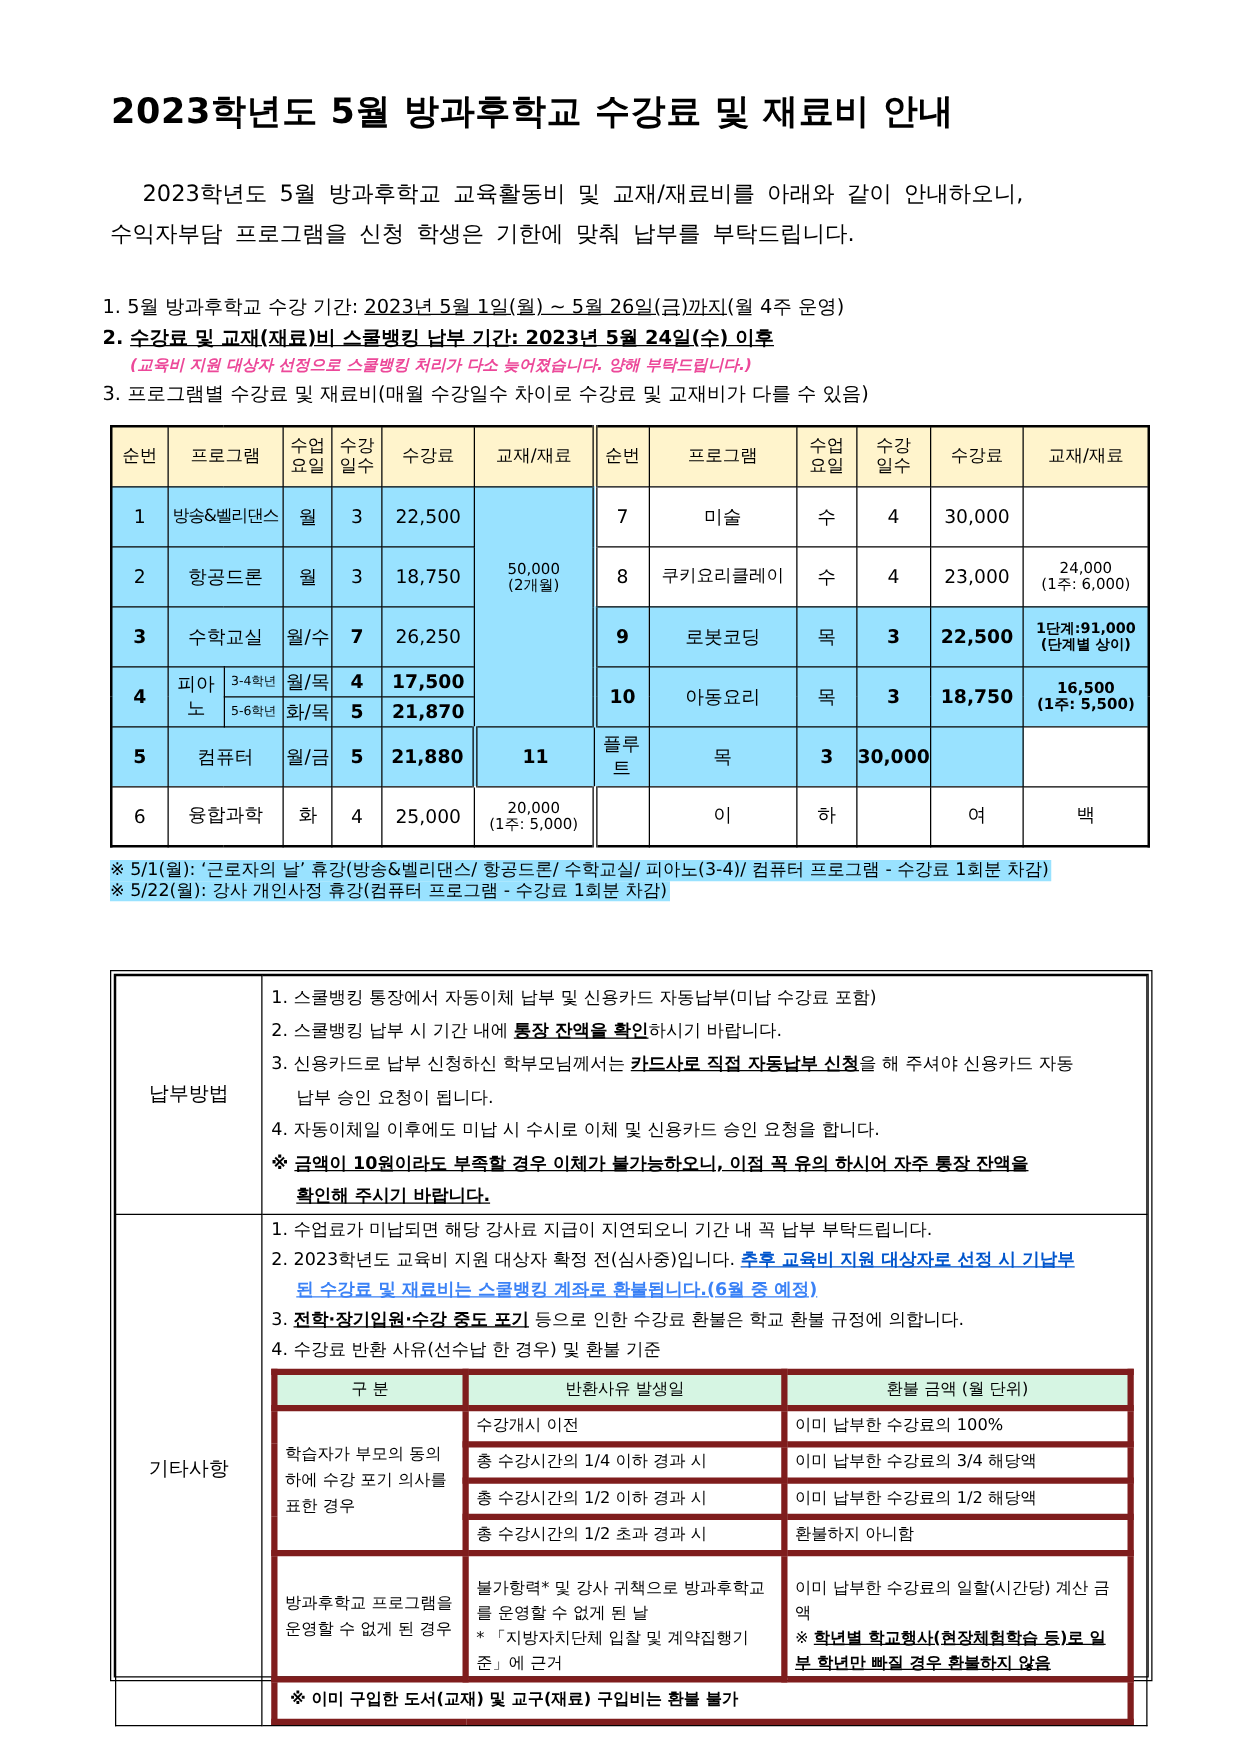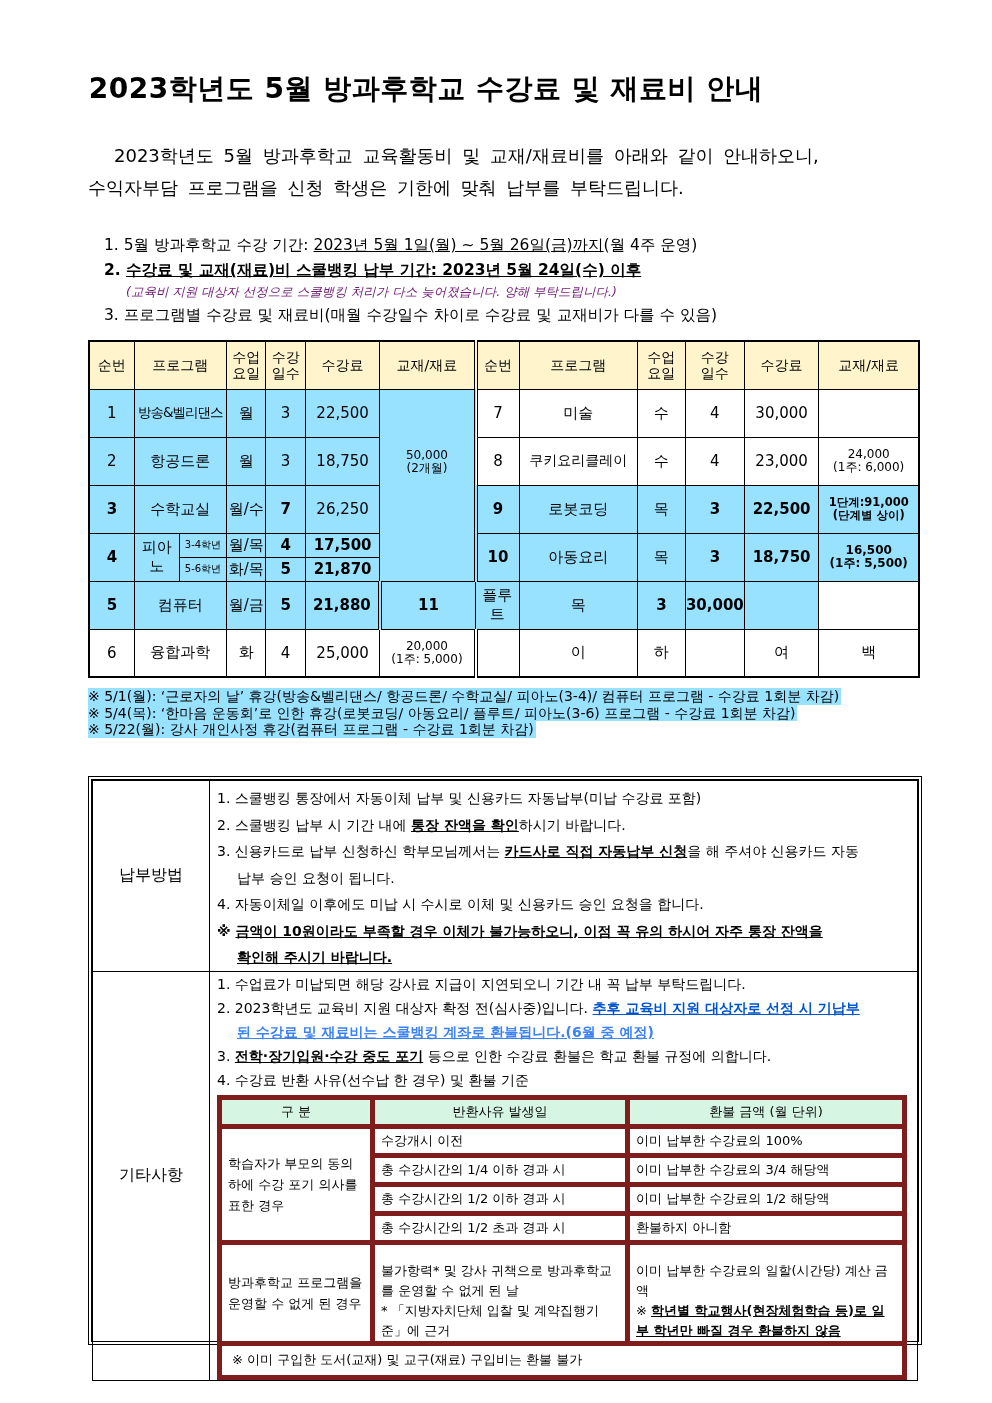--- a/index.html
+++ b/index.html
@@ -3,25 +3,25 @@
 <meta charset="utf-8">
 <style>
   * { box-sizing: border-box; margin: 0; padding: 0; }
   html, body { width: 992px; height: 1403px; background: #ffffff; }
   body { font-family: "DejaVu Sans", "Liberation Sans", sans-serif; color: #000; position: relative; overflow: hidden; }
 
   .title { position: absolute; left: 0; top: 70px; width: 852px; text-align: center; font-size: 28px; font-weight: bold; letter-spacing: 0.5px; }
   .intro { position: absolute; left: 88px; top: 140px; width: 830px; font-size: 18px; line-height: 32px; word-spacing: 4px; }
   .intro .l1 { padding-left: 26px; display: block; }
 
-  .items { position: absolute; left: 104px; top: 233px; width: 830px; font-size: 15.5px; }
+  .items { position: absolute; left: 82px; top: 233px; width: 830px; font-size: 15.5px; }
   .items .row { height: 25px; line-height: 25px; white-space: nowrap; }
   .items .u { text-decoration: underline; }
   .items .b { font-weight: bold; }
-  .items .note { color: #701a75; font-style: italic; font-size: 12.5px; padding-left: 22px; height: 20px; line-height: 18px; }
+  .items .note { color: #ec4899; font-style: italic; font-size: 12.5px; padding-left: 22px; height: 20px; line-height: 18px; font-weight: bold; }
 
   table { border-collapse: collapse; }
   .fee { position: absolute; left: 88px; top: 340px; width: 832px; border: 2.5px solid #000; font-size: 15px; }
   .fee td, .fee th { border: 1px solid #000; text-align: center; vertical-align: middle; padding: 0; }
   .fee th { background: #fff4cc; font-weight: normal; height: 48px; line-height: 16px; font-size: 14px; }
   .fee td { height: 48px; }
   .fee .sm { font-size: 12px; line-height: 13px; }
   .fee .xs { font-size: 10px; }
   .fee .blue { background: #99e2ff; }
   .fee .white { background: #ffffff; }
@@ -42,21 +42,21 @@
   .sec .b { font-weight: bold; }
   .sec .star { font-weight: bold; }
   .sec2 { padding: 0 6px 0 7px; font-size: 14px; line-height: 24px; }
 
   .refund { width: 690px; margin: 3px 0 0 0; border: 1px solid #000; font-size: 13px; }
   .refund td, .refund th { border: 5px solid #7f1d1d; padding: 0 6px; height: 26px; text-align: left; font-weight: normal; }
   .refund th { background: #d6f5e3; text-align: center; height: 29px; }
   .refund .mid { vertical-align: middle; line-height: 21px; }
   .refund .multi { line-height: 20px; vertical-align: top; padding-top: 16px; }
   .refund .bl { font-weight: bold; text-decoration: underline; }
-  .refund .final { font-weight: normal; height: 34px; padding-left: 10px; }
+  .refund .final { font-weight: bold; height: 34px; padding-left: 10px; }
 </style>
 </head>
 <body>
 
 <div class="title">2023학년도 5월 방과후학교 수강료 및 재료비 안내</div>
 
 <div class="intro">
   <span class="l1">2023학년도 5월 방과후학교 교육활동비 및 교재/재료비를 아래와 같이 안내하오니,</span>
   <span>수익자부담 프로그램을 신청 학생은 기한에 맞춰 납부를 부탁드립니다.</span>
 </div>
@@ -200,21 +200,20 @@
     <td class="white">하</td>
     <td class="white"></td>
     <td class="white">여</td>
     <td class="white">백</td>
   </tr>
 </tbody>
   </table>
 
 <div class="notice">
   <div><span class="ln">※ 5/1(월): ‘근로자의 날’ 휴강(방송&amp;벨리댄스/ 항공드론/ 수학교실/ 피아노(3-4)/ 컴퓨터 프로그램 - 수강료 1회분 차감)</span></div>
-  <div><span class="ln">※ 5/4(목): ‘한마음 운동회’로 인한 휴강(로봇코딩/ 아동요리/ 플루트/ 피아노(3-6) 프로그램 - 수강료 1회분 차감)</span></div>
   <div><span class="ln">※ 5/22(월): 강사 개인사정 휴강(컴퓨터 프로그램 - 수강료 1회분 차감)</span></div>
 </div>
 
 <div class="outer">
   <table class="outer-tbl">
     <tbody>
         <tr style="height:188px">
       <td class="lab">납부방법</td>
       <td class="sec">
         <div>1. 스쿨뱅킹 통장에서 자동이체 납부 및 신용카드 자동납부(미납 수강료 포함)</div>

